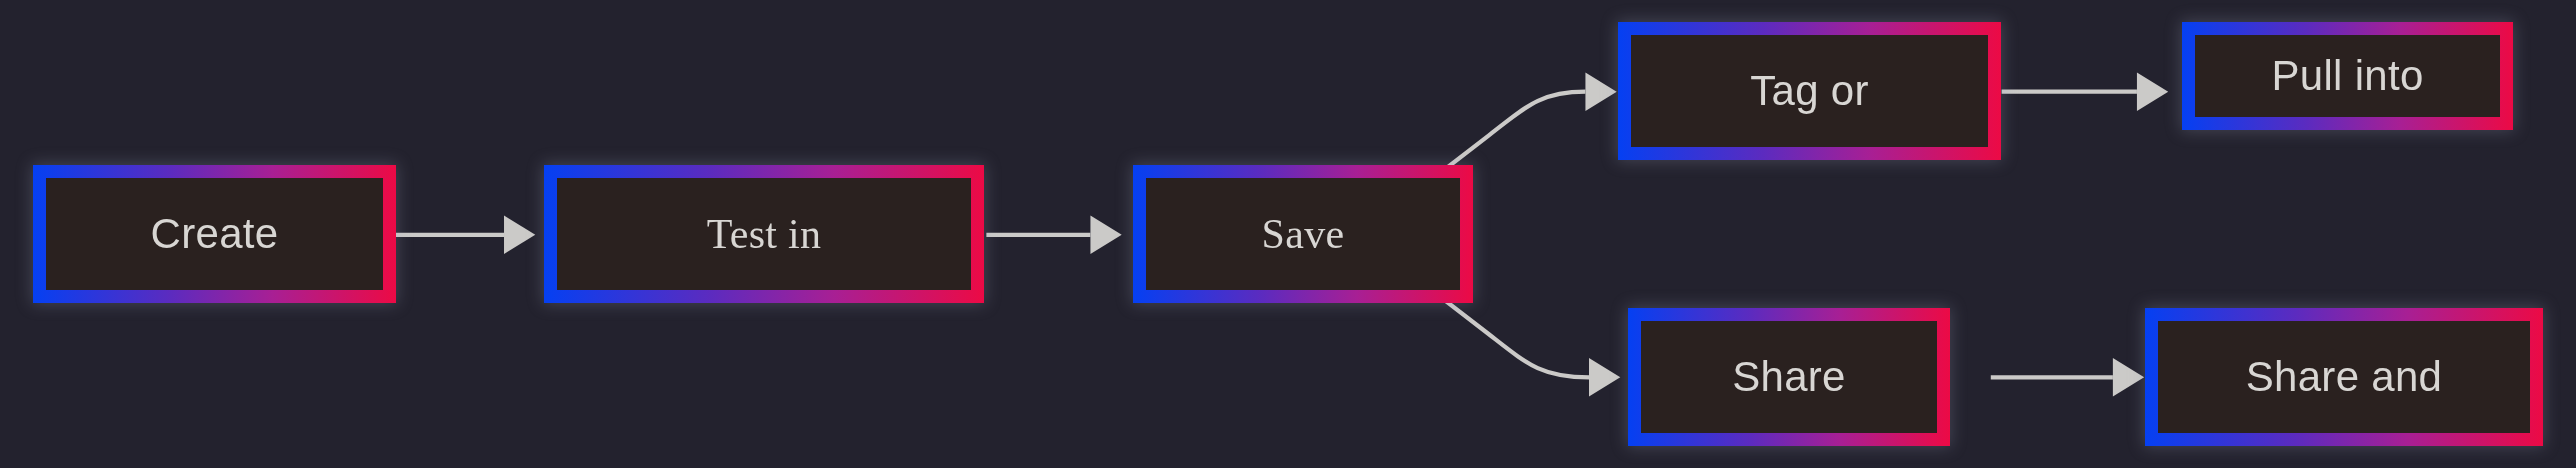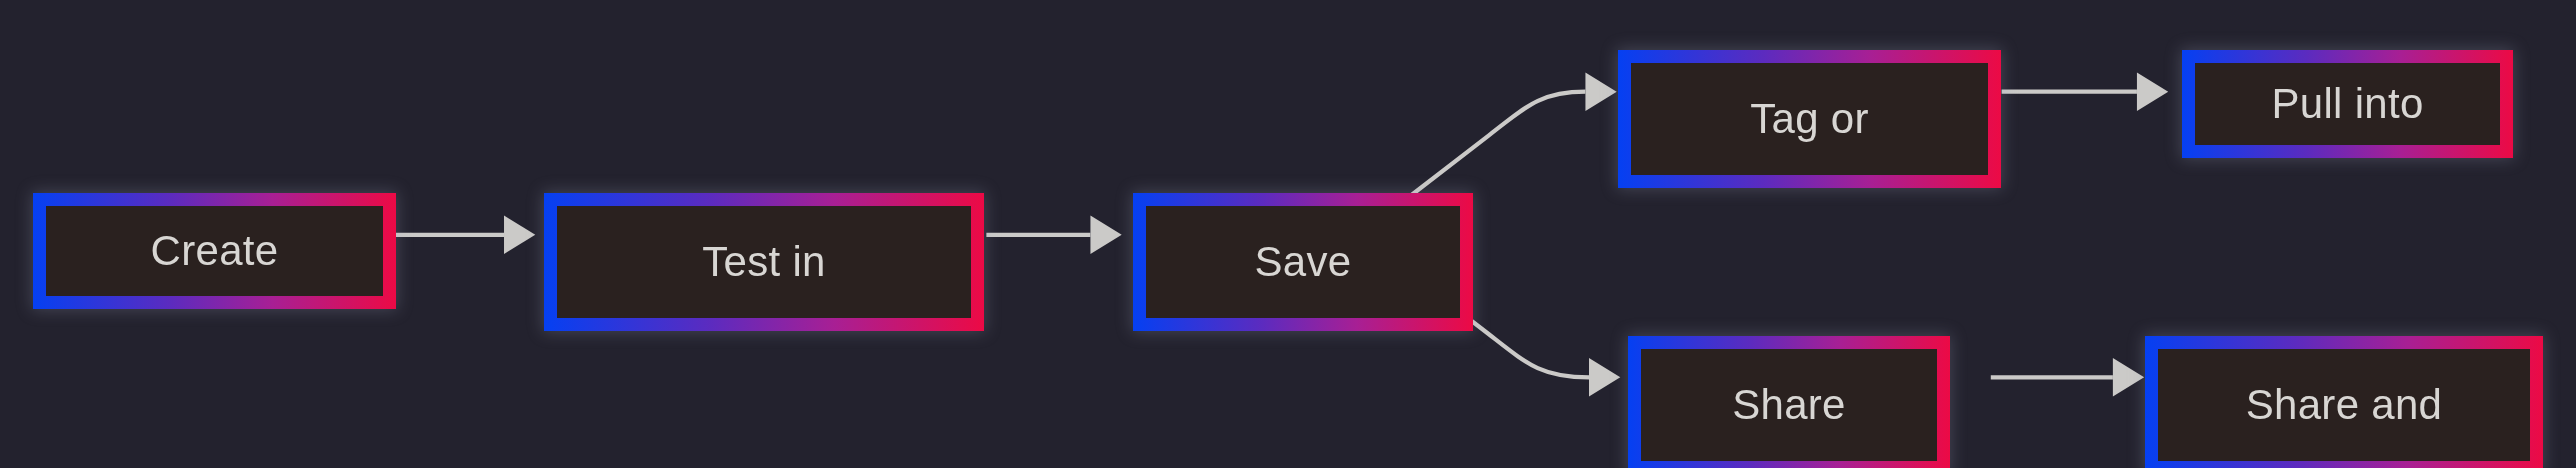--- a/index.html
+++ b/index.html
@@ -22,41 +22,40 @@
     height: 469px;
     z-index: 1;
   }
   .node {
     position: absolute;
     z-index: 2;
     padding: 13px;
     box-sizing: border-box;
     background: linear-gradient(90deg, #0540f2 0%, #5c2bbf 38%, #a81f94 66%, #ec0a45 100%);
     box-shadow: 0 0 15.6px 2.4px rgba(160,162,190,0.27);
-    margin-top: 28px;
   }
   .node-inner {
     width: 100%;
     height: 100%;
     background: #2a211f;
     display: flex;
     align-items: center;
     justify-content: center;
   }
   .node-label {
     color: #d8d6d3;
     font-size: 42px;
     line-height: 1;
     white-space: nowrap;
     letter-spacing: 0.3px;
   }
   
-  .n-create     { left:   33px; top: 165px; width: 363px; height: 116px; }
-  .n-test-in    { left:  544px; top: 165px; width: 440px; height: 138px; }
-  .n-save       { left: 1133px; top: 165px; width: 340px; height: 138px; }
+  .n-create     { left:   33px; top: 165px; width: 363px; height: 138px; }
+  .n-test-in    { left:  544px; top: 165px; width: 440px; height: 138px; font-family: Liberation Serif, serif; }
+  .n-save       { left: 1133px; top: 165px; width: 340px; height: 138px; font-family: Liberation Serif, serif; }
   .n-tag-or     { left: 1618px; top:  22px; width: 383px; height: 138px; }
   .n-pull-into  { left: 2182px; top:  22px; width: 331px; height: 108px; }
   .n-share      { left: 1628px; top: 308px; width: 322px; height: 138px; }
   .n-browse-and { left: 2145px; top: 308px; width: 398px; height: 138px; }
 </style>
 </head>
 <body>
 
 <div class="canvas">
 

